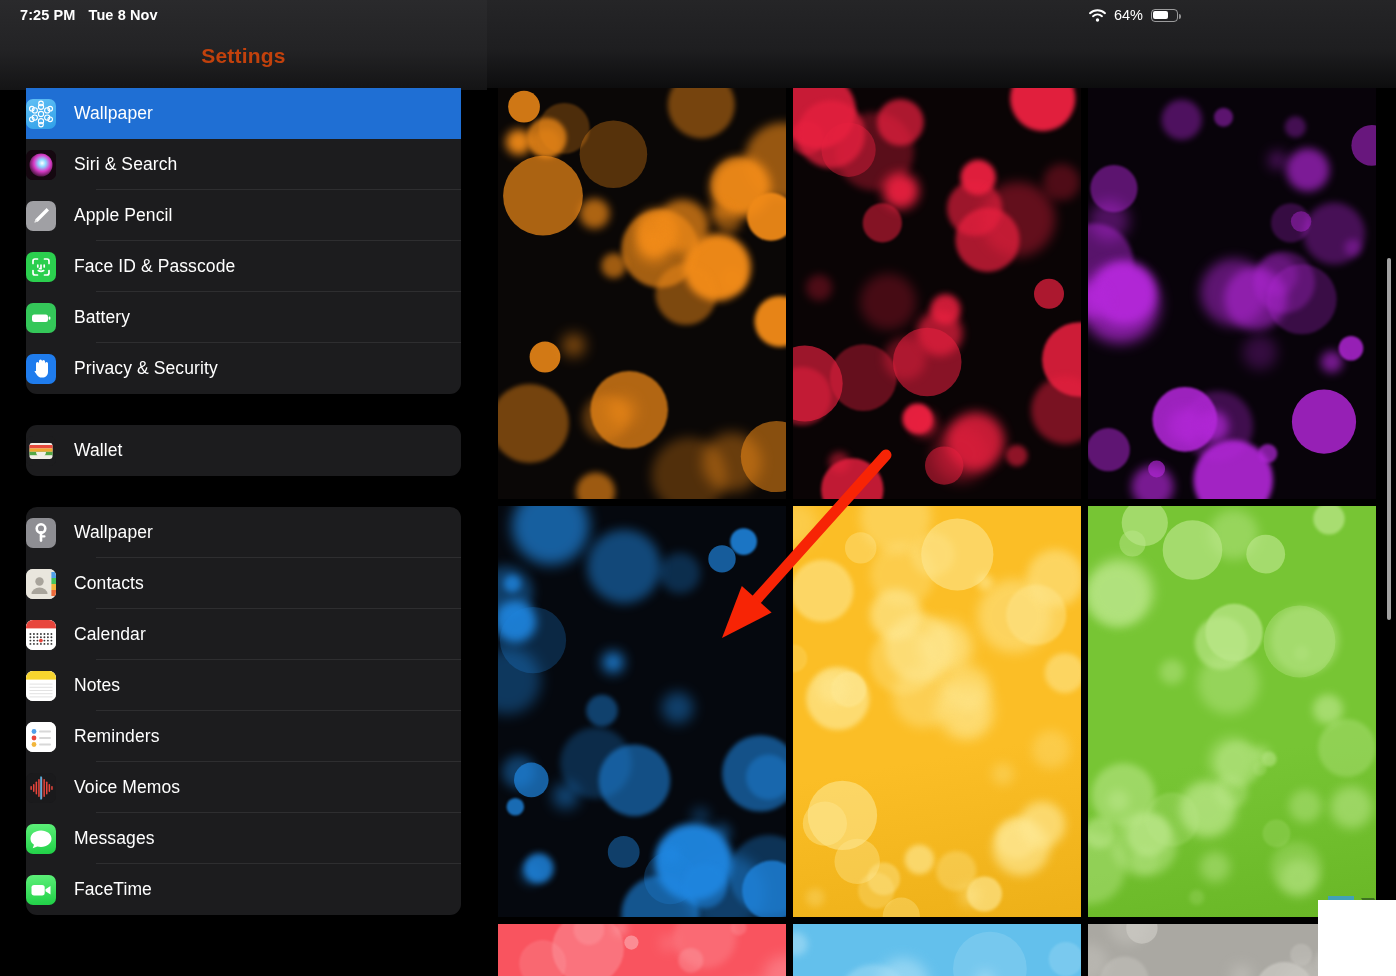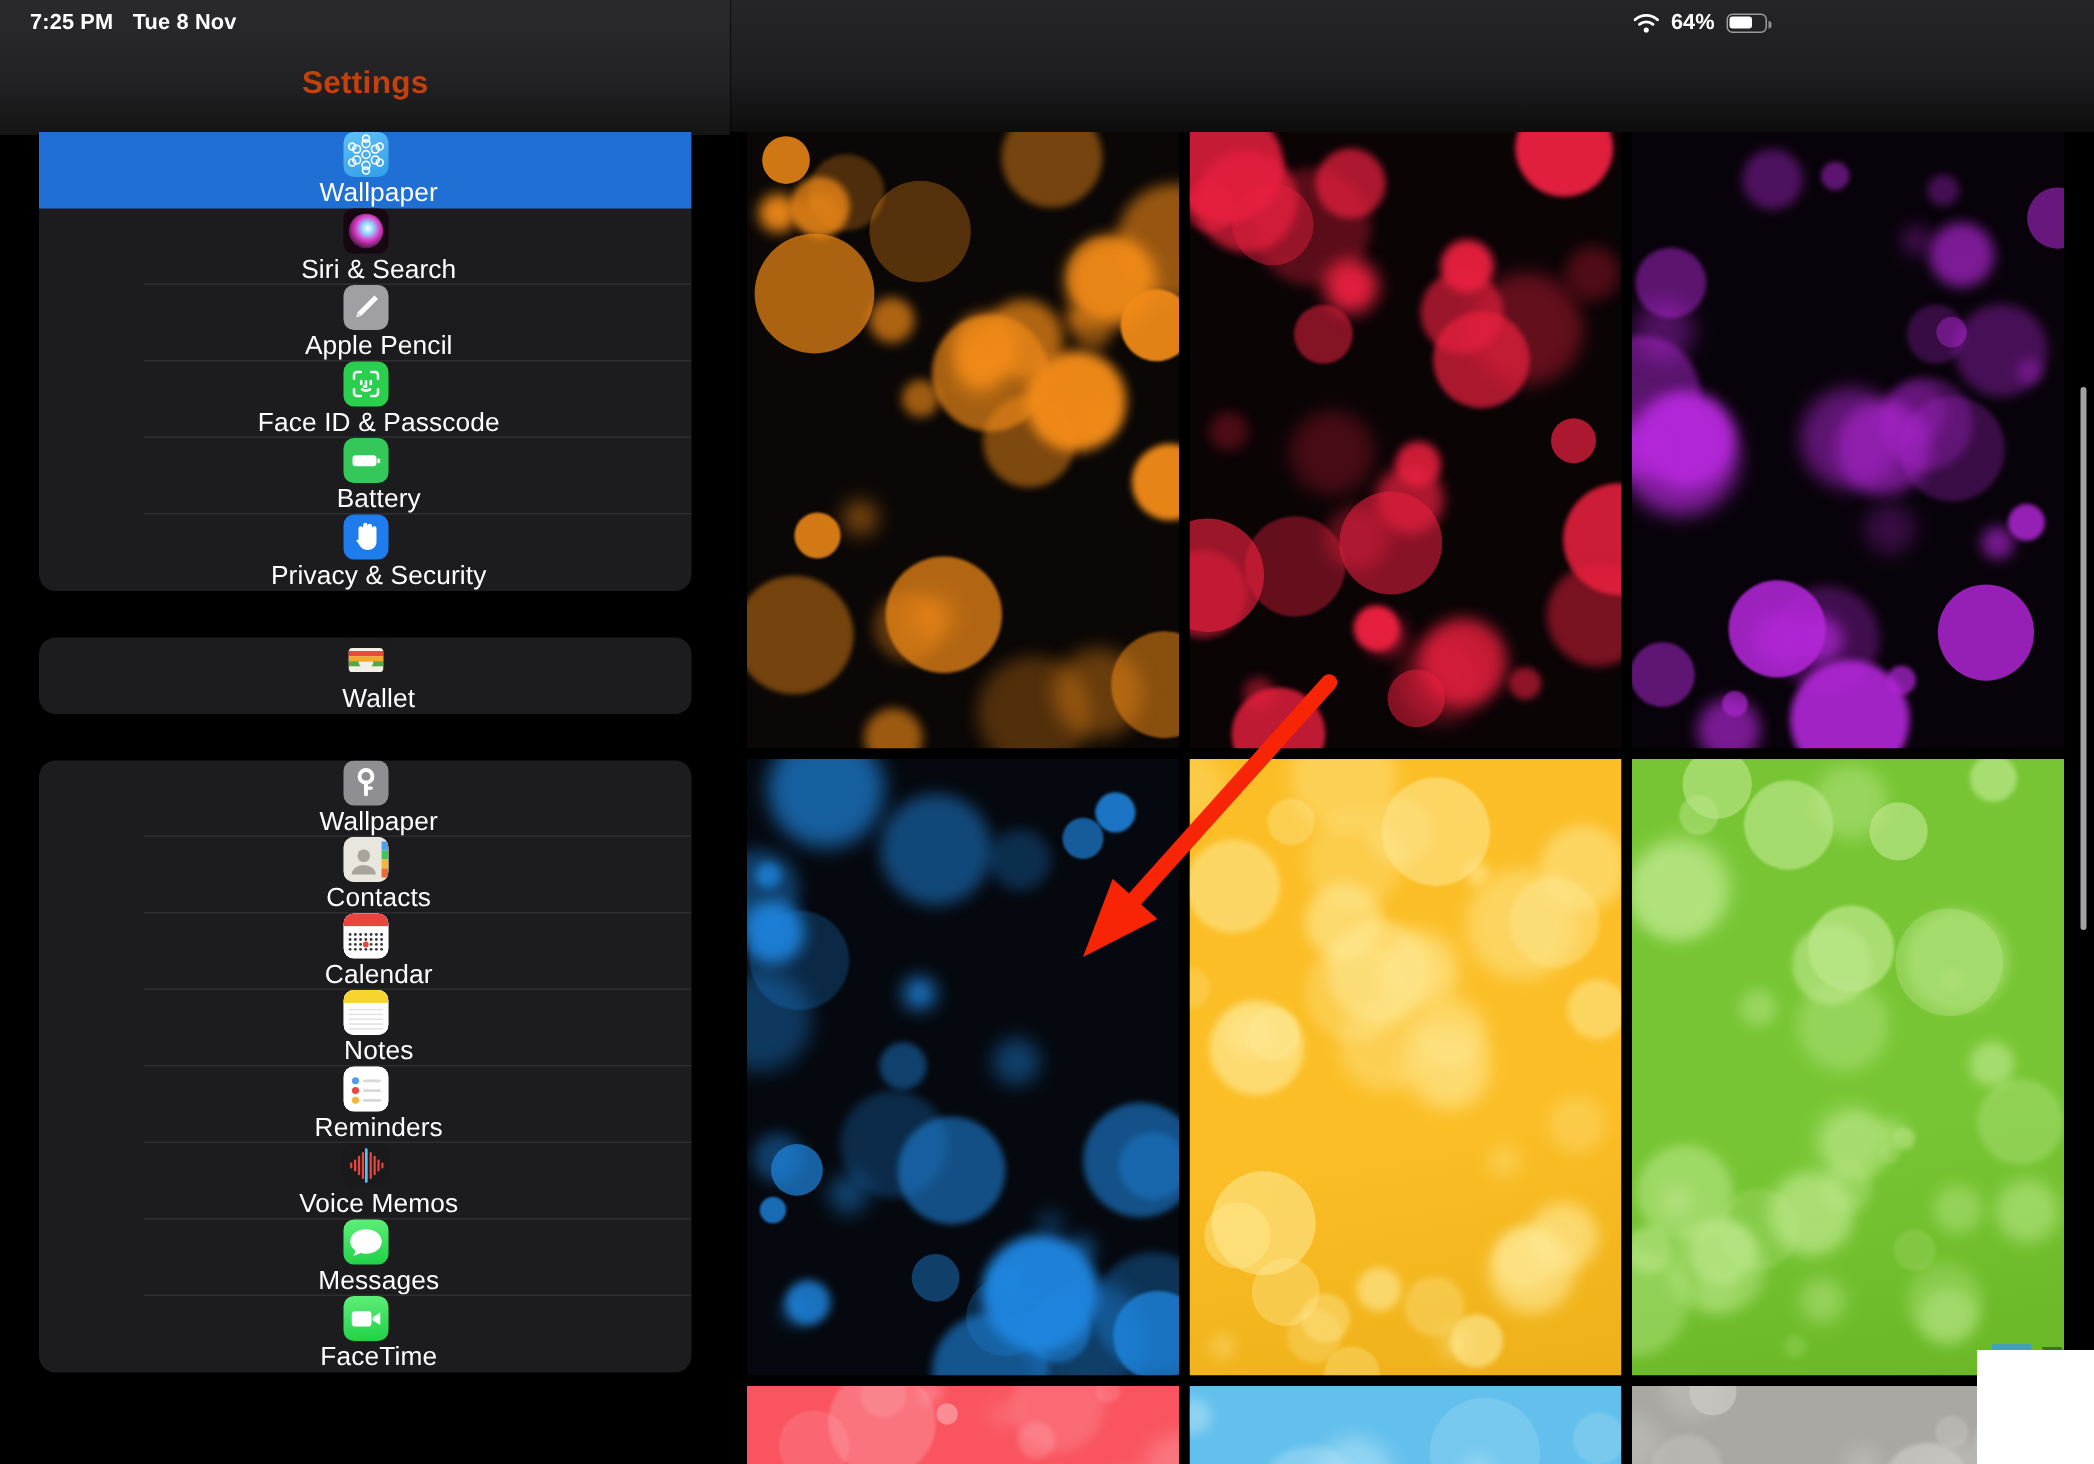--- a/index.html
+++ b/index.html
@@ -17,21 +17,21 @@
     z-index: 40; pointer-events: none;
   }
   .sb-left {
     position: absolute; left: 20px; top: 0; height: 30px;
     display: flex; align-items: center; gap: 13px;
     color: #fff; font-size: 14.5px; font-weight: 600; letter-spacing: .1px;
   }
   .sb-right {
     position: absolute; right: 18px; top: 0; height: 30px;
     display: flex; align-items: center; gap: 8px;
-    color: #fff; font-size: 14.5px; font-weight: 700;
+    color: #fff; font-size: 14.5px; font-weight: 400;
   }
   .wifi-ico { width: 17px; height: 13px; display: block; }
   .batt {
     position: relative; width: 27px; height: 13px;
     border: 1.4px solid rgba(255,255,255,.55); border-radius: 4px;
     padding: 1.4px;
   }
   .batt::after {
     content: ""; position: absolute; right: -3.6px; top: 4px;
     width: 2px; height: 5px; border-radius: 0 2px 2px 0;
@@ -57,21 +57,21 @@
     position: absolute; left: 0; top: 88px; width: 487px; height: 888px;
     overflow: hidden;
   }
   .group {
     margin: 0 26px 31px 26px; width: 435px;
     background: #1c1c1e; border-radius: 11px; overflow: hidden;
   }
   .group.first { border-radius: 0 0 11px 11px; margin-bottom: 31px; }
   .row {
     position: relative; display: flex; align-items: center;
-    height: 51px;  flex-direction: column;
+    height: 51px; 
   }
   .row.selected { background: #1f6fd4; }
   .row .sep {
     position: absolute; left: 70px; right: 0; bottom: 0; height: 1px;
     background: #2e2e30;
   }
   .row:last-child .sep { display: none; }
   .rlabel {
     color: #fff; font-size: 17.5px; font-weight: 400;
     letter-spacing: .1px; margin-left: 18px;

